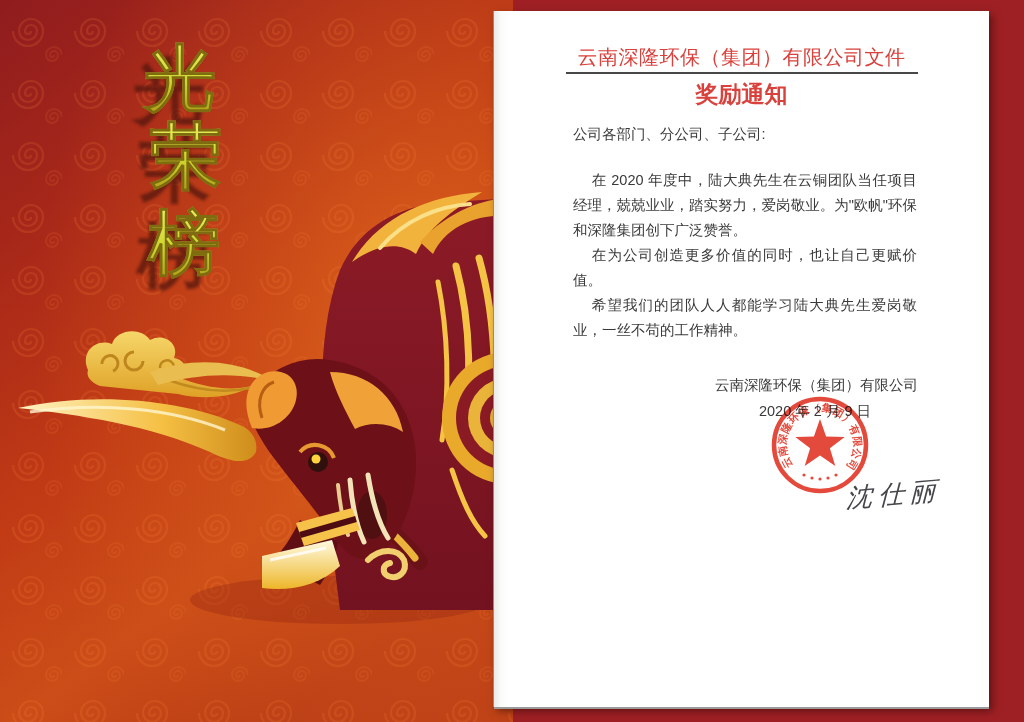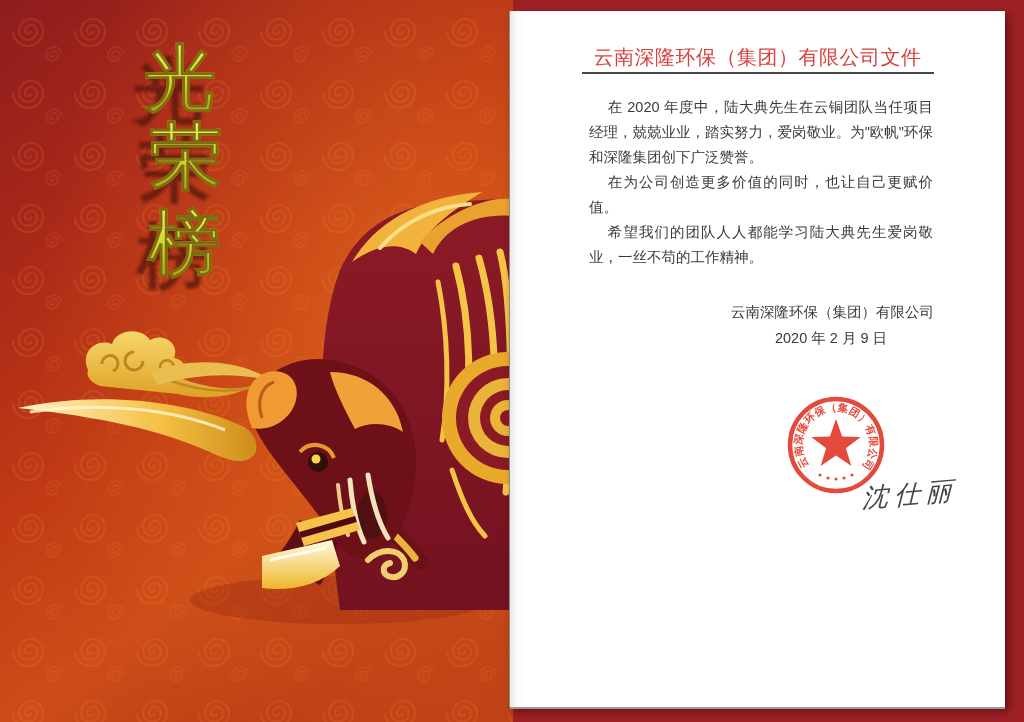--- a/index.html
+++ b/index.html
@@ -3,21 +3,21 @@
 <meta charset="utf-8">
 <style>
   html,body{margin:0;padding:0;background:#6b6b6b;}
   .canvas{
     position:relative;width:1024px;height:722px;overflow:hidden;
     background:#9e2024;
     font-family:"Liberation Sans",sans-serif;
   }
   .artwork{position:absolute;left:0;top:0;display:block;}
   .paper{
-    position:absolute;left:510px;top:11px;width:495px;height:696px;
+    position:absolute;left:494px;top:11px;width:495px;height:696px;
     background:linear-gradient(90deg,#e9e9e7 0,#fbfbfa 7px,#ffffff 16px);
     box-shadow:-1px 0 0 #8d8d8d, 0 2px 0 #9a9a9a, 3px 4px 8px rgba(40,5,5,.55);
   }
   .doc-title{
     padding-top:33px;text-align:center;color:#d8413c;
     font-size:20px;line-height:26px;letter-spacing:.5px;white-space:nowrap;
   }
   .title-rule{width:352px;height:2px;background:#474747;margin:2px auto 0;}
   .doc-subtitle{
     margin-top:6px;text-align:center;color:#d8413c;
@@ -182,21 +182,23 @@
       <path d="M296,523 L352,508 L360,530 L304,546 Z" fill="#f6c24a"></path>
       <path d="M300,535 L356,519" stroke="#4e0c12" stroke-width="6"></path>
 
       <path d="M368,560 C380,548 398,548 404,560 C408,572 398,580 388,576 C382,573 382,565 390,563" fill="none" stroke="#f2cf6e" stroke-width="6" stroke-linecap="round"></path>
     </g>
   </svg>
 
   <div class="paper">
     <div class="doc-title">云南深隆环保（集团）有限公司文件</div>
     <div class="title-rule"></div>
-
+    <div class="doc-subtitle">奖励通知</div>
+
+    <div class="salutation">公司各部门、分公司、子公司:</div>
 
     <div class="body-text">
       <p>在 2020 年度中，陆大典先生在云铜团队当任项目经理，兢兢业业，踏实努力，爱岗敬业。为"欧帆"环保和深隆集团创下广泛赞誉。</p>
       <p>在为公司创造更多价值的同时，也让自己更赋价值。</p>
       <p>希望我们的团队人人都能学习陆大典先生爱岗敬业，一丝不苟的工作精神。</p>
     </div>
 
     <div class="signoff">
       <div class="company">云南深隆环保（集团）有限公司</div>
       <div class="date">2020 年 2 月 9 日</div>

